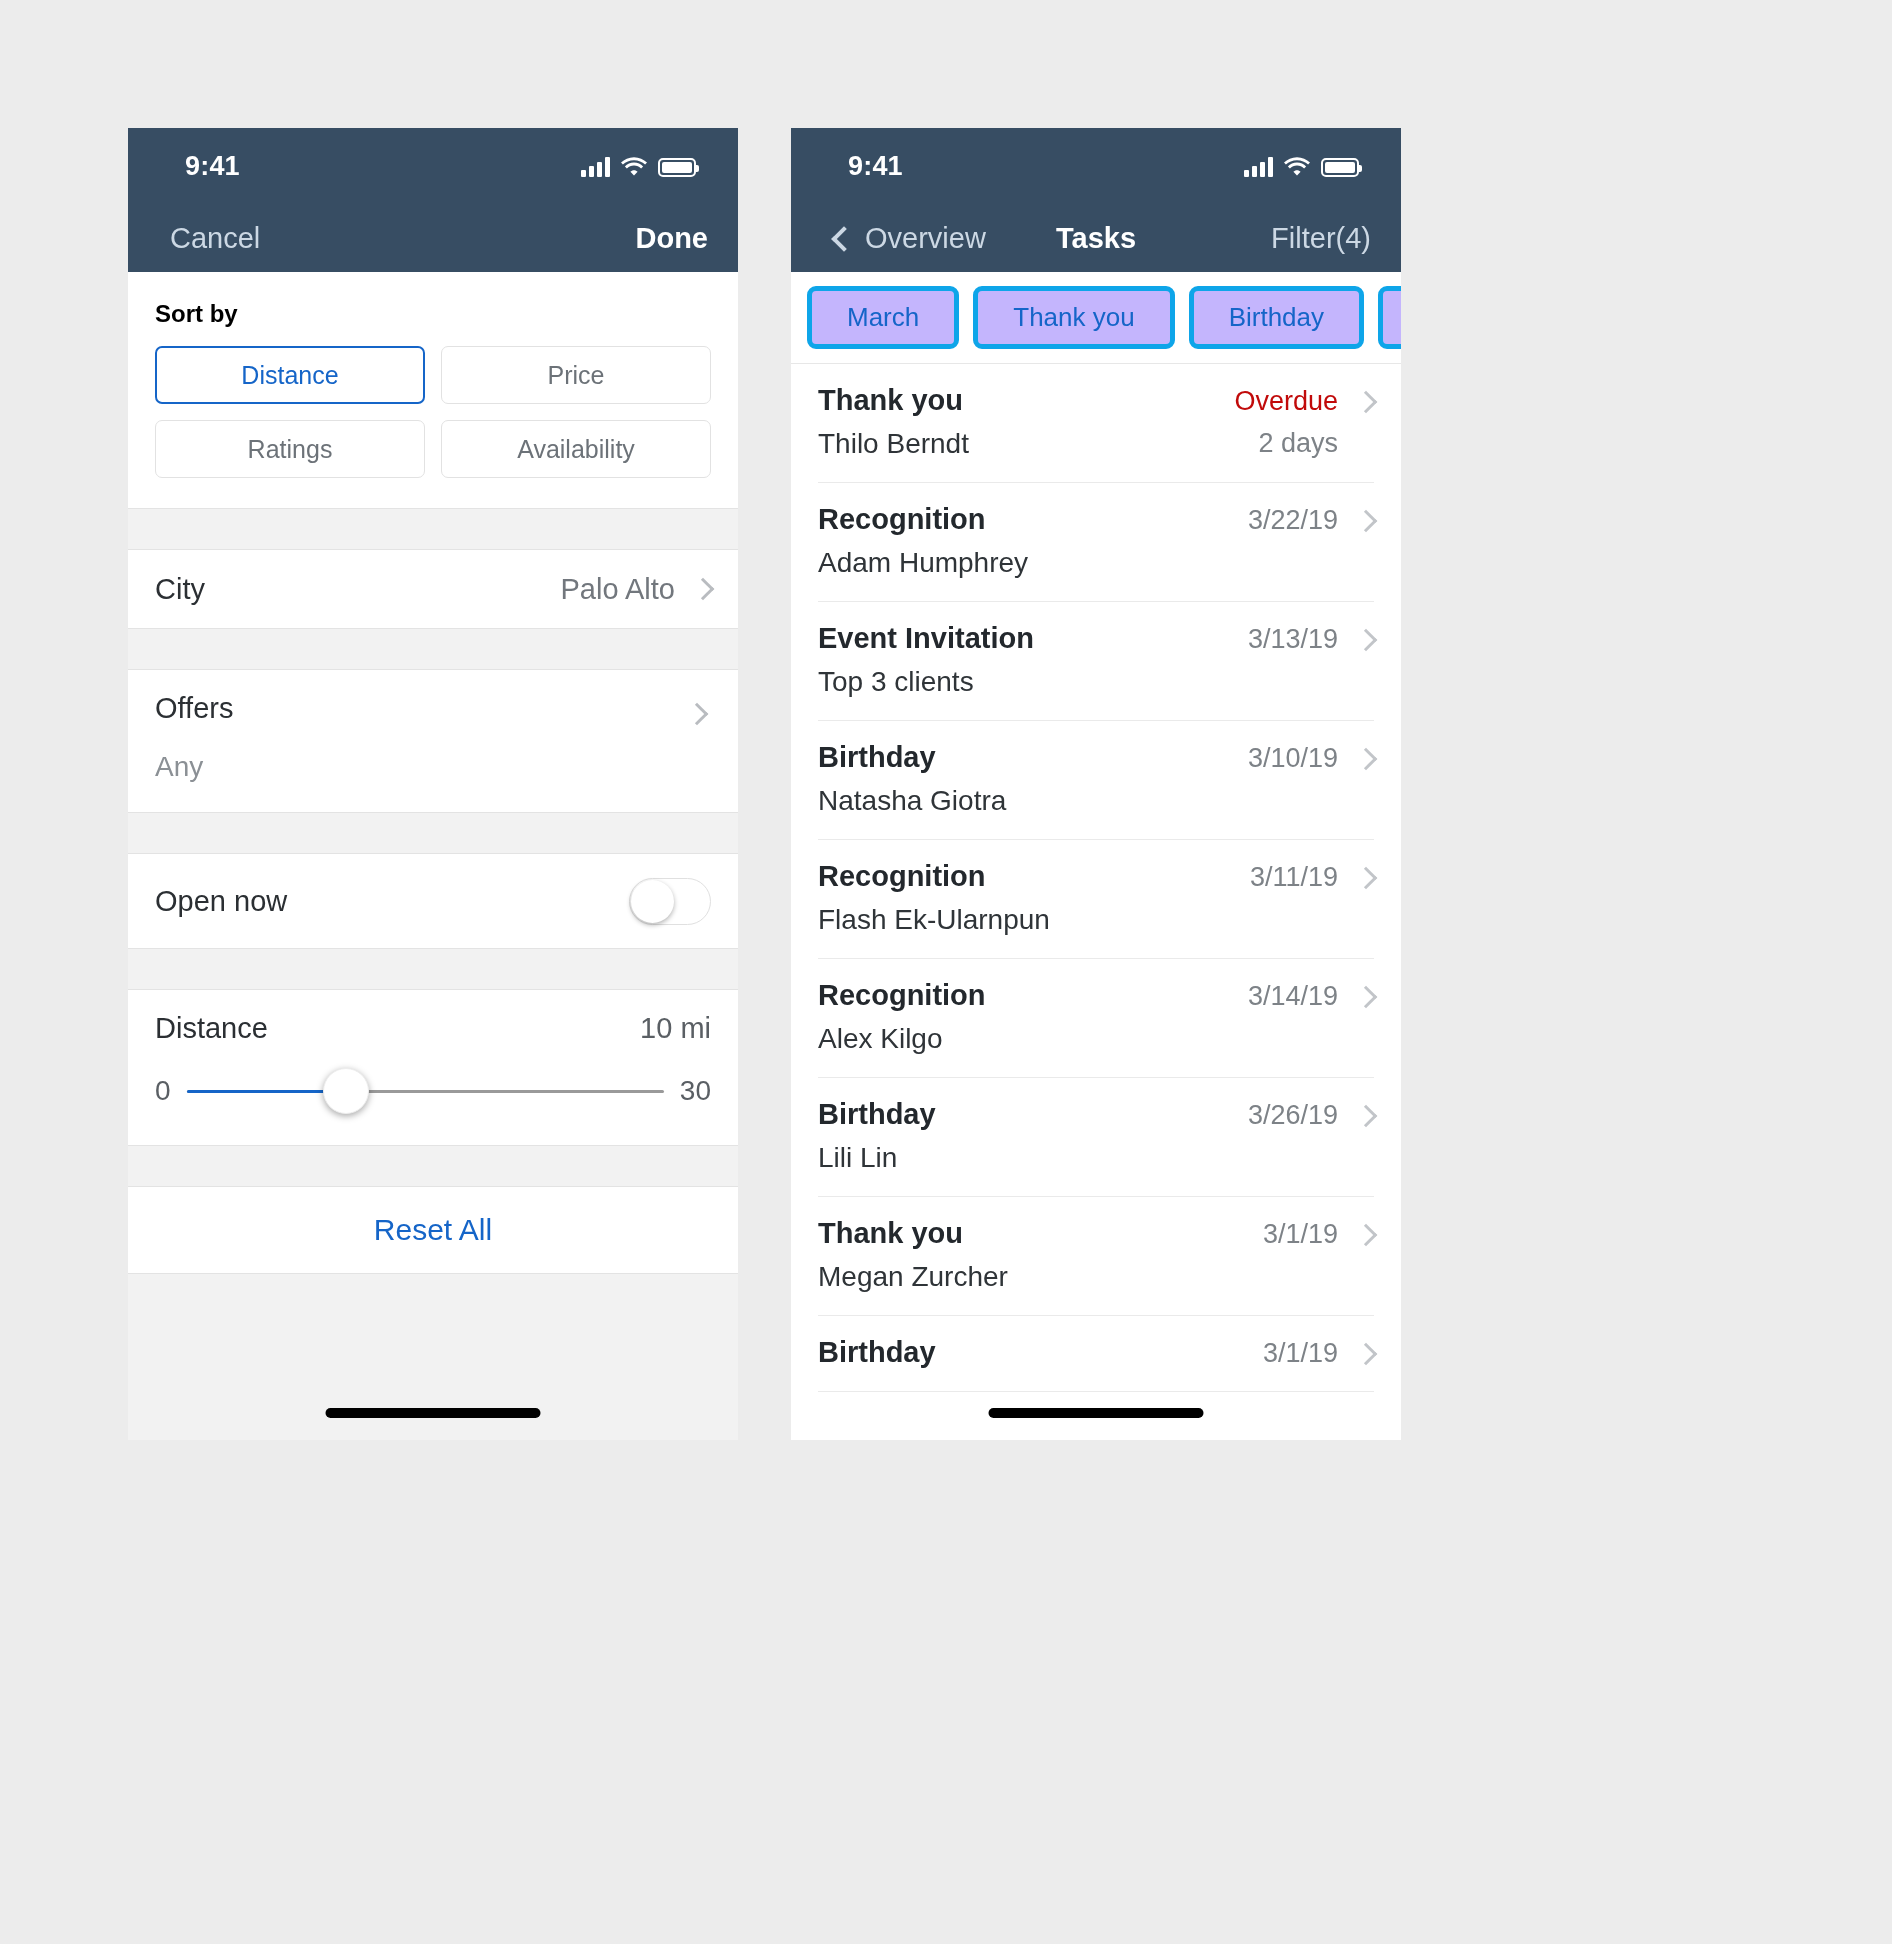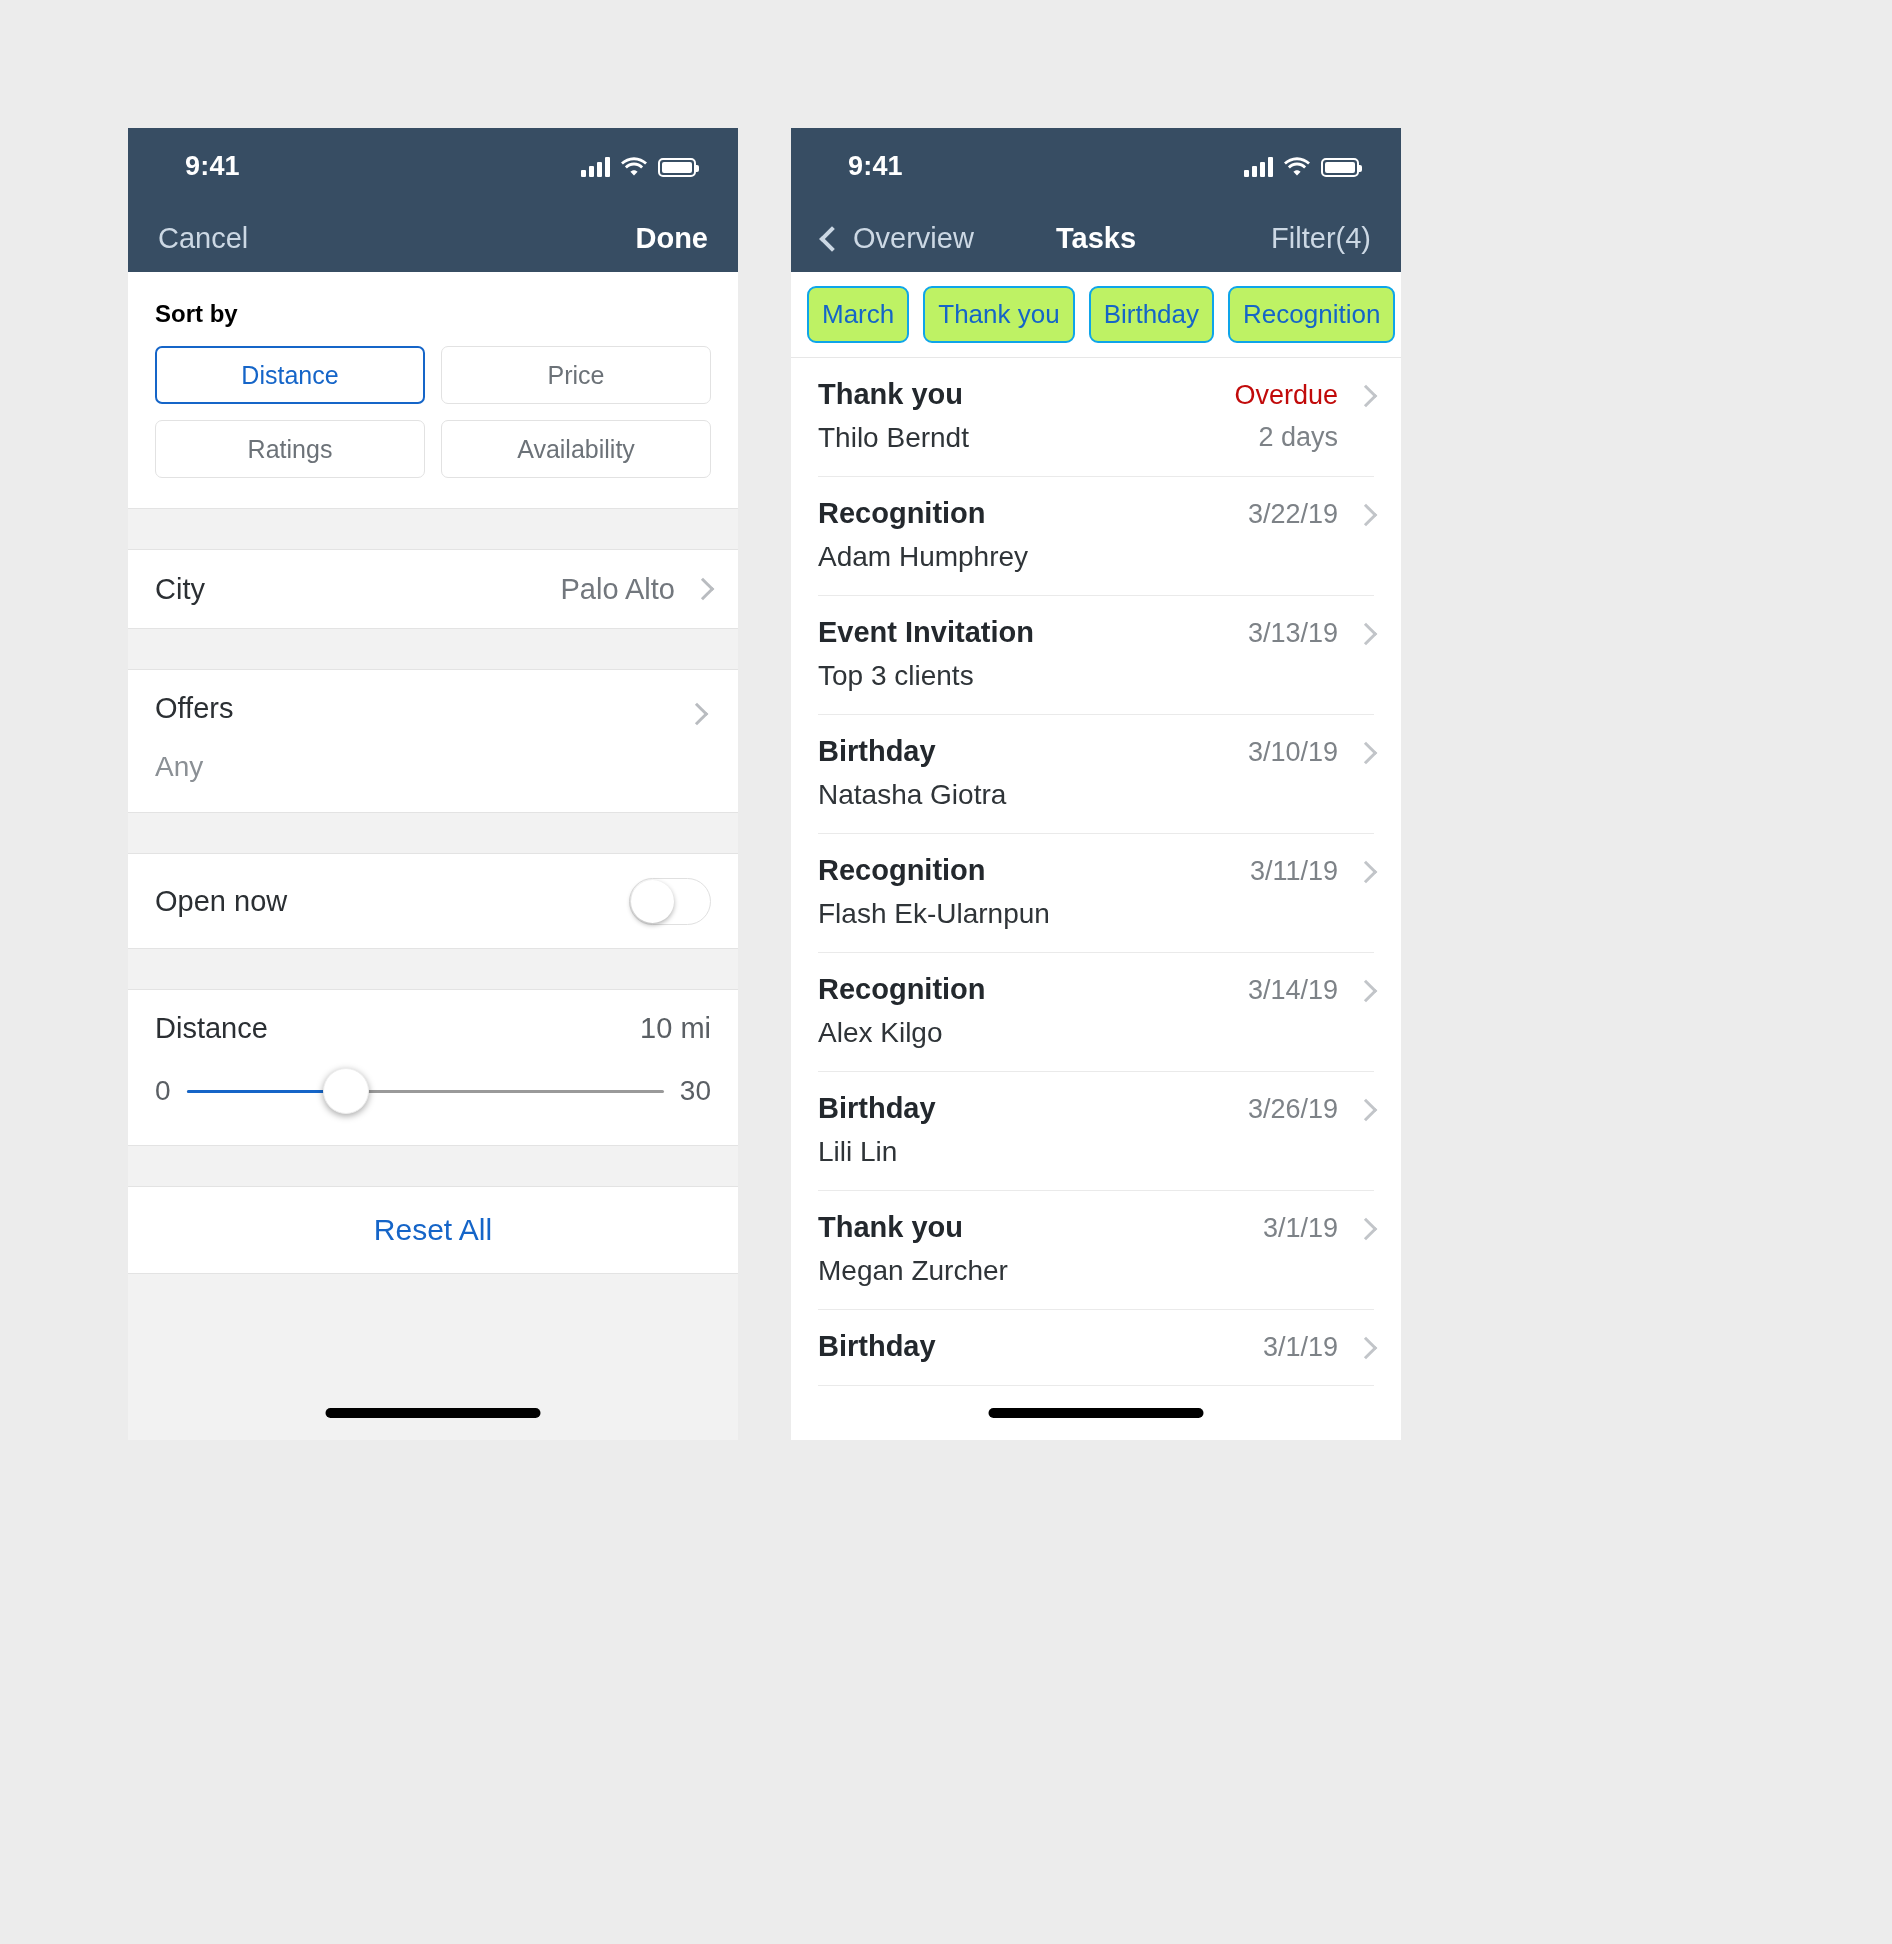--- a/index.html
+++ b/index.html
@@ -55,21 +55,21 @@
 
   
   .navbar{
     height:67px;background:#374d63;
     display:flex;align-items:center;position:relative;
   }
   .nav-left,.nav-right{
     color:#ccd8e4;font-size:29px;position:absolute;
     display:flex;align-items:center;gap:8px;
   }
-  .nav-left{left:30px;}
+  .nav-left{left:42px;}
   .nav-right{right:30px;}
   .nav-title{
     position:absolute;left:0;right:0;text-align:center;
     color:#ffffff;font-size:29px;font-weight:bold;
     pointer-events:none;
   }
   .chev-back{
     display:inline-block;width:14px;height:14px;
     border-left:4px solid #ccd8e4;border-bottom:4px solid #ccd8e4;
     transform:rotate(45deg);margin-right:4px;margin-left:2px;
@@ -156,22 +156,22 @@
     width:215px;height:10px;background:#000;border-radius:6px;
   }
 
   
   .chips{
     background:#fff;display:flex;align-items:center;gap:14px;
     padding:14px 0 14px 16px;overflow:hidden;white-space:nowrap;
     border-bottom:1px solid #e7e7e7;
   }
   .chip{
-    border:2px solid #0ea5e9;border-radius:9px;color:#1565c8;
-    font-size:26px;padding:11px 13px;background:#bef264;flex:0 0 auto;
+    border:5px solid #0ea5e9;border-radius:9px;color:#1565c8;
+    font-size:26px;padding:11px 35px;background:#c4b5fd;flex:0 0 auto;
   }
 
   .task{
     background:#fff;padding:20px 0 22px 0;margin:0 27px;
     border-bottom:1px solid #eaeaea;display:flex;align-items:flex-start;
     position:relative;
   }
   .task .tmain{flex:1;}
   .task .ttitle{font-size:29px;font-weight:bold;color:#23282d;}
   .task .tsub{font-size:28px;color:#2f3438;margin-top:11px;}

